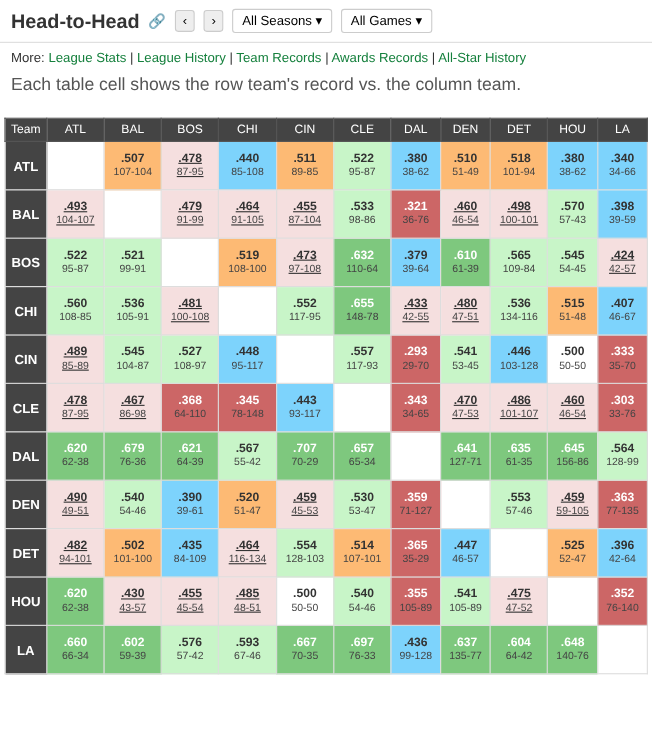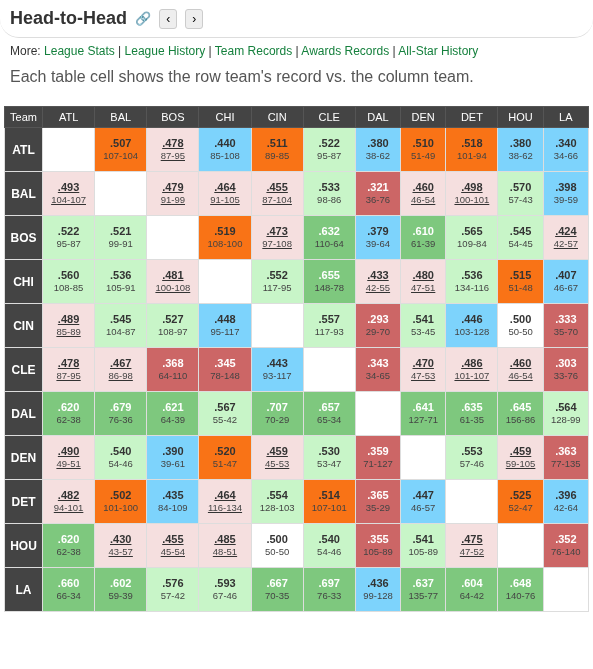--- a/index.html
+++ b/index.html
@@ -9,21 +9,20 @@
       background: #fff;
       color: #333;
       width: 593px;
     }
     .header {
       display: flex;
       align-items: center;
       padding: 8px 10px;
       border-bottom: 1px solid #ddd;
       gap: 8px;
-      border-radius: 19px;
     }
     .header-title {
       font-size: 18px;
       font-weight: bold;
       color: #333;
     }
     .header-link-icon {
       font-size: 13px;
       color: #666;
     }
@@ -102,31 +101,33 @@
       font-size: 11px;
     }
     .record {
       font-size: 9.5px;
       color: #444;
     }
     .green { background-color: #c8f5c8; }
     .red { background-color: #7dd3fc; }
     .dark-green { background-color: #7ec87e; color: #fff; }
     .dark-red { background-color: #cc6666; color: #fff; }
-    .light-green { background-color: #f97316; }
+    .light-green { background-color: #fdba74; }
     .light-red { background-color: #f5dfdf; text-decoration: underline; }
   </style>
 </head>
 <body>
 
 <div class="header">
   <span class="header-title">Head-to-Head</span>
   <span class="header-link-icon">🔗</span>
   <button class="nav-btn">‹</button>
   <button class="nav-btn">›</button>
+  <button class="dropdown-btn">All Seasons ▾</button>
+  <button class="dropdown-btn">All Games ▾</button>
 </div>
 
 <div class="nav-links">
   <span>More:</span>
   <a href="#">League Stats</a> |
   <a href="#">League History</a> |
   <a href="#">Team Records</a> |
   <a href="#">Awards Records</a> |
   <a href="#">All-Star History</a>
 </div>

